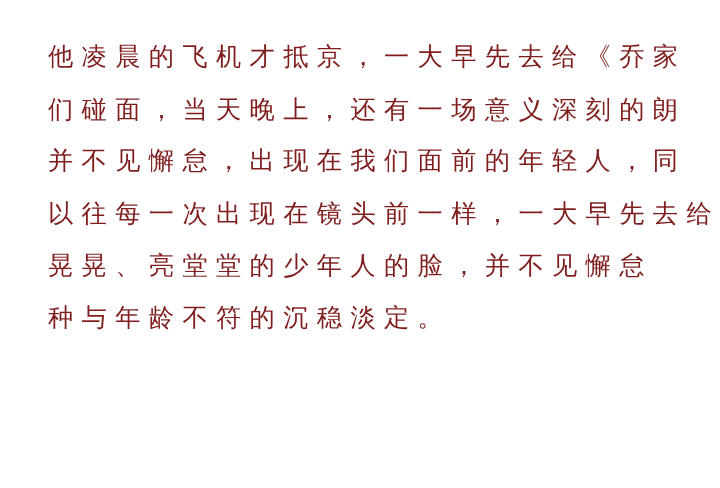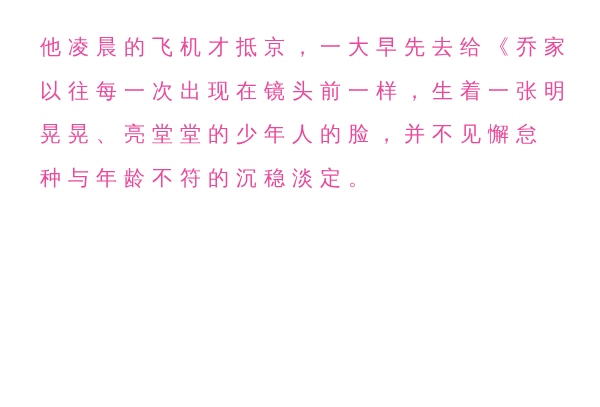--- a/index.html
+++ b/index.html
@@ -22,29 +22,31 @@
   .text-block {
     position: absolute;
     left: 40px;
     top: 26px;
     width: 535px;
   }
   .text-line {
     font-size: 21px;
     line-height: 43.5px;
     letter-spacing: 7px;
-    color: #ec4899;
+    color: #7f1d1d;
     white-space: nowrap;
     text-align: left;
     font-weight: 400;
   }
 </style>
 </head>
 <body>
 
 <div class="page">
   <div class="text-block" style="color: rgb(63, 63, 63);">
       <div class="text-line">他凌晨的飞机才抵京，一大早先去给《乔家</div>
-      <div class="text-line">以往每一次出现在镜头前一样，生着一张明</div>
+      <div class="text-line">们碰面，当天晚上，还有一场意义深刻的朗</div>
+      <div class="text-line">并不见懈怠，出现在我们面前的年轻人，同</div>
+      <div class="text-line">以往每一次出现在镜头前一样，一大早先去给</div>
       <div class="text-line">晃晃、亮堂堂的少年人的脸，并不见懈怠</div>
       <div class="text-line">种与年龄不符的沉稳淡定。</div>
     </div>
 </div>
 
 </body></html>

